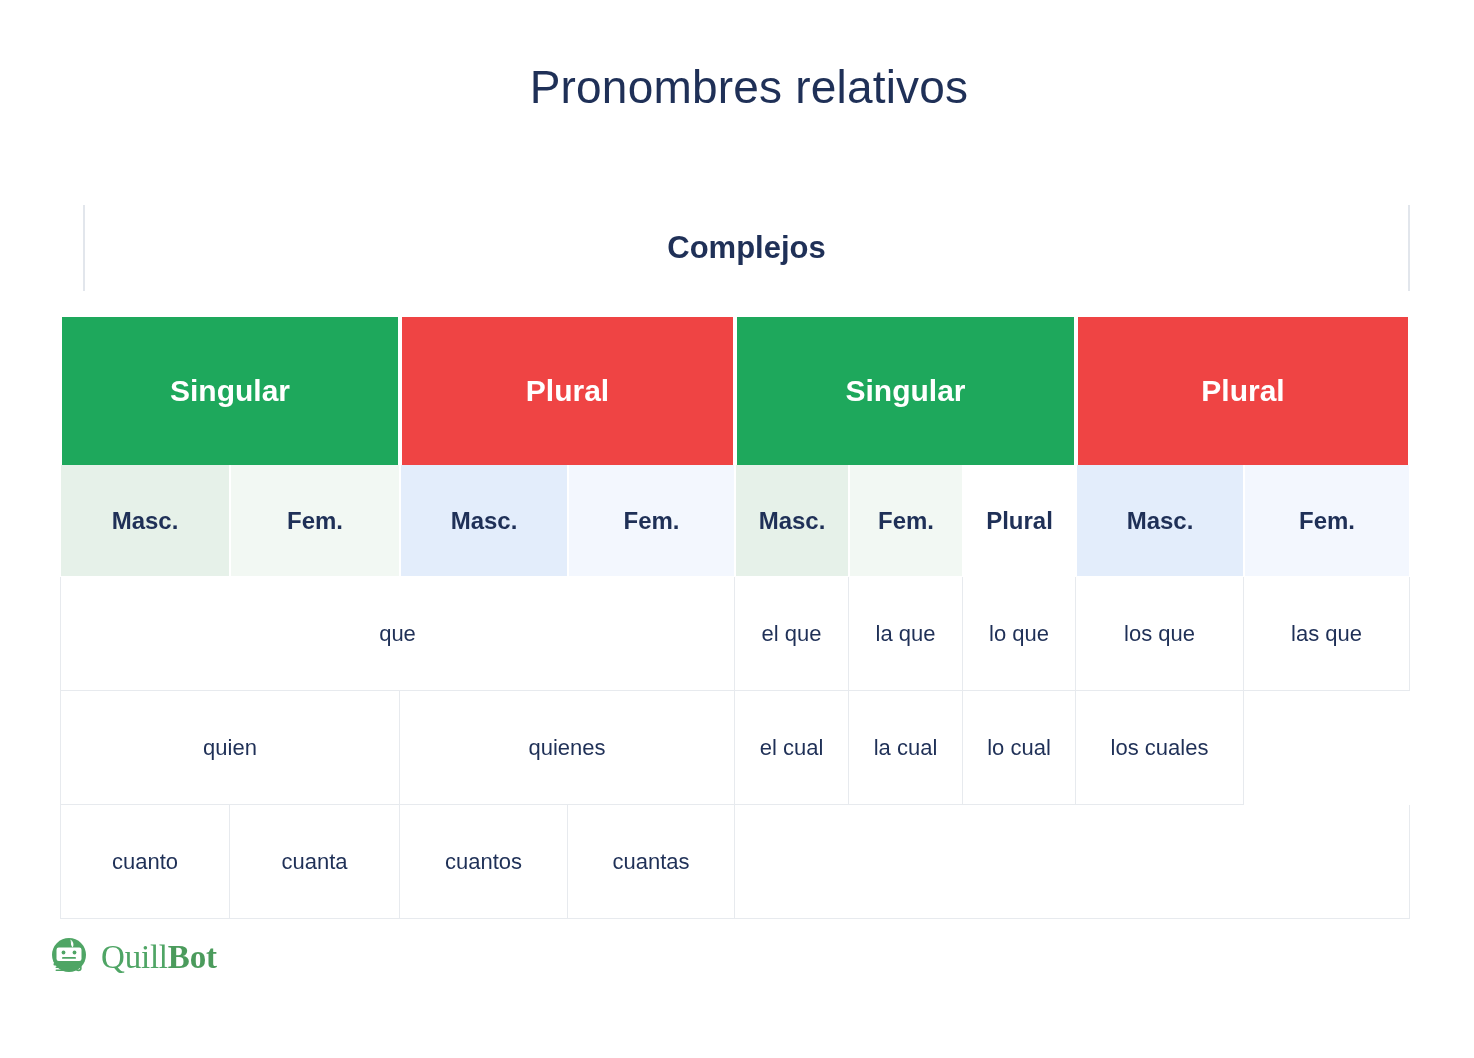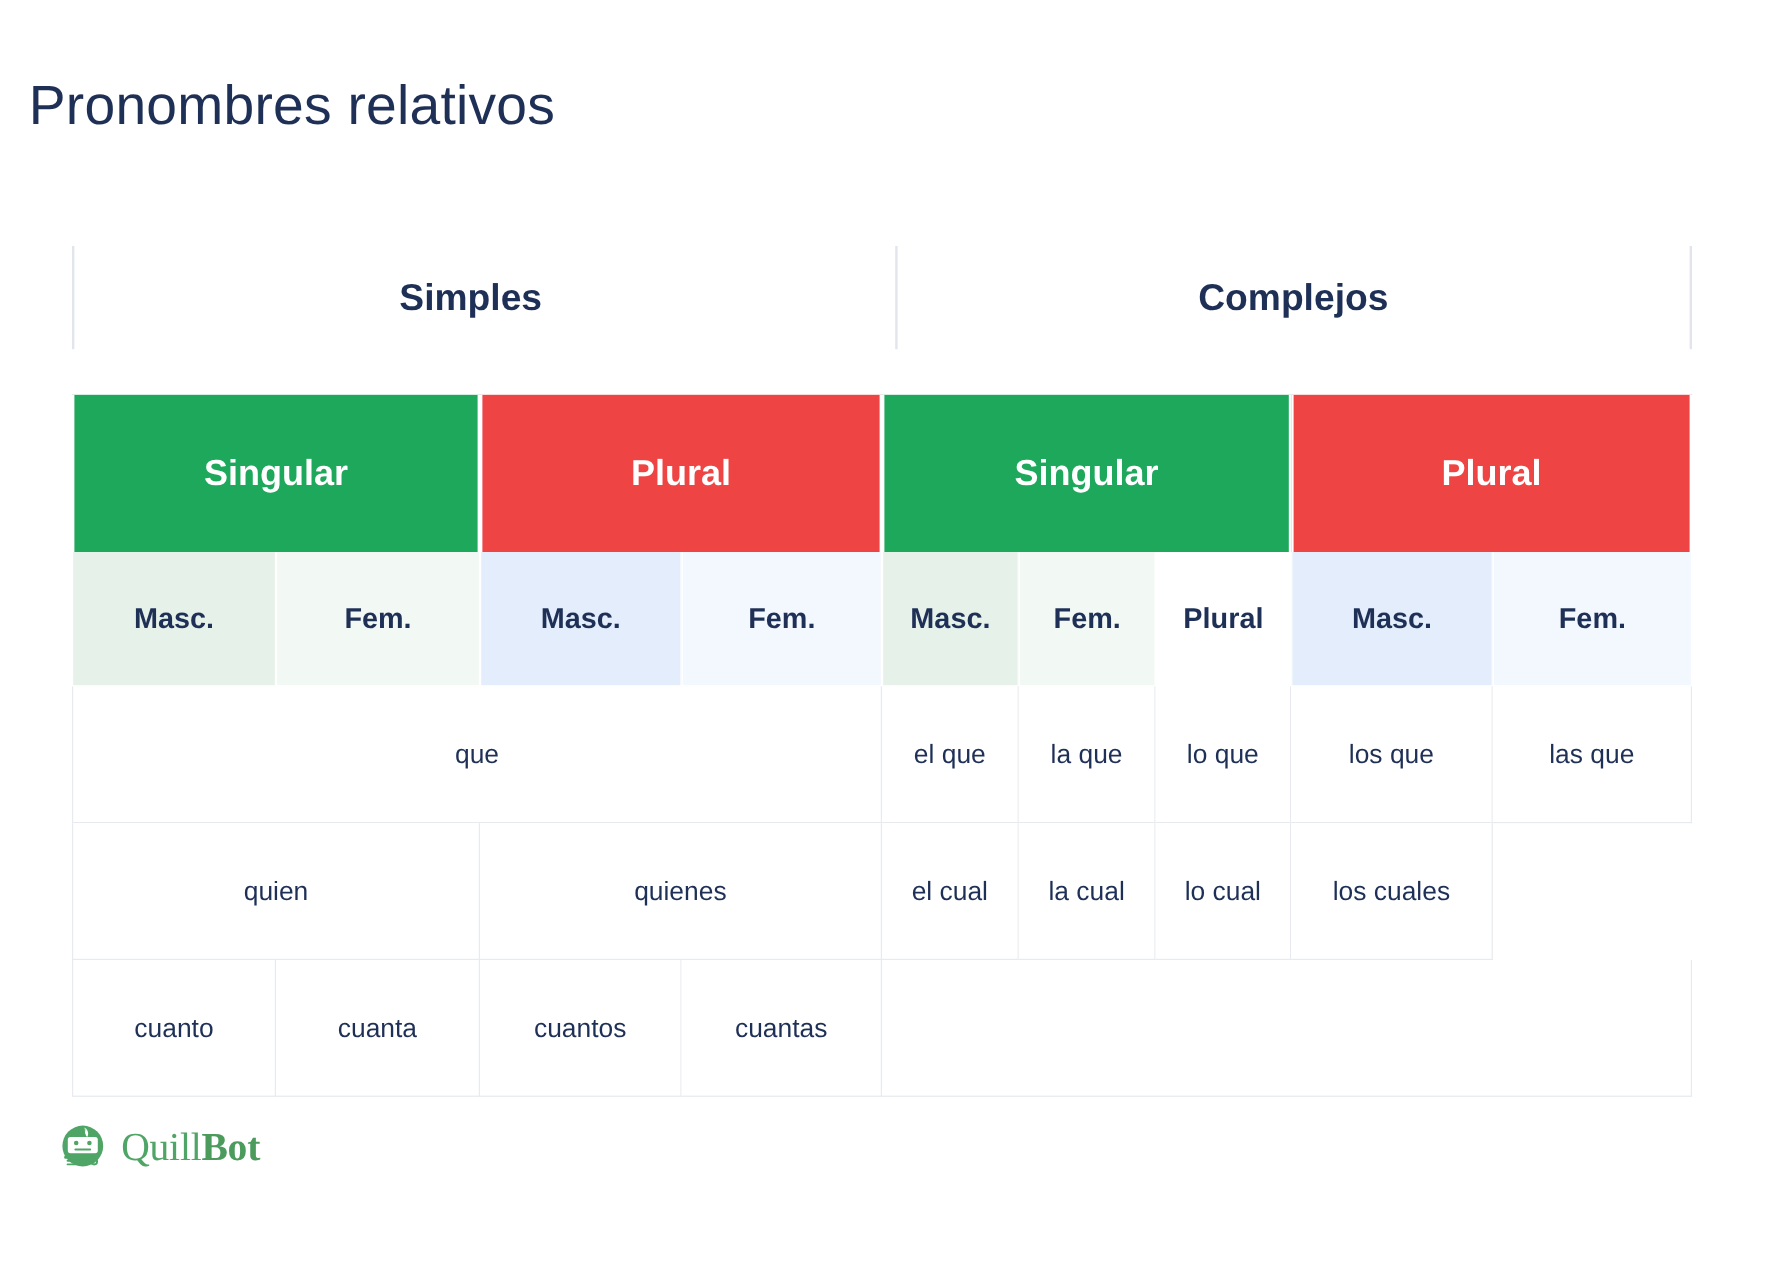--- a/index.html
+++ b/index.html
@@ -20,20 +20,21 @@
     height: 1058px;
     background: #ffffff;
   }
 
   
   .title {
     position: absolute;
     top: 62px;
     left: 0;
     width: 1474px;
+    text-align: center;
     font-size: 46px;
     font-weight: 400;
     color: #1f3057;
     letter-spacing: 0.2px;
     line-height: 1.1;
     padding-left: 24px;
   }
 
   
   .group-header {
@@ -61,21 +62,21 @@
   .table {
     position: absolute;
     top: 317px;
     left: 60px;
     width: 1350px;
   }
 
   .row { display: flex; width: 100%; }
 
   
-  .band-row { height: 131px; margin-top: 12px; }
+  .band-row { height: 148px; }
   .band {
     display: flex;
     align-items: center;
     justify-content: center;
     color: #ffffff;
     font-size: 30px;
     font-weight: 700;
     border: 2px solid #ffffff;
     border-top: none;
     border-bottom: none;
@@ -161,21 +162,20 @@
   .logo-text .bot { font-weight: 700; color: #4B9B5C; }
 </style>
 </head>
 <body>
 
 <div class="page">
 
   <div class="title">Pronombres relativos</div>
 
   <div class="group-header">
-    <div class="group-cell">Simples</div>
     <div class="group-cell">Complejos</div>
   </div>
 
   <div class="table">
 
     <div class="row band-row">
       <div class="band green w-simples-sing">Singular</div>
       <div class="band blue w-simples-plur">Plural</div>
       <div class="band green w-compl-sing">Singular</div>
       <div class="band blue w-compl-plur">Plural</div>

